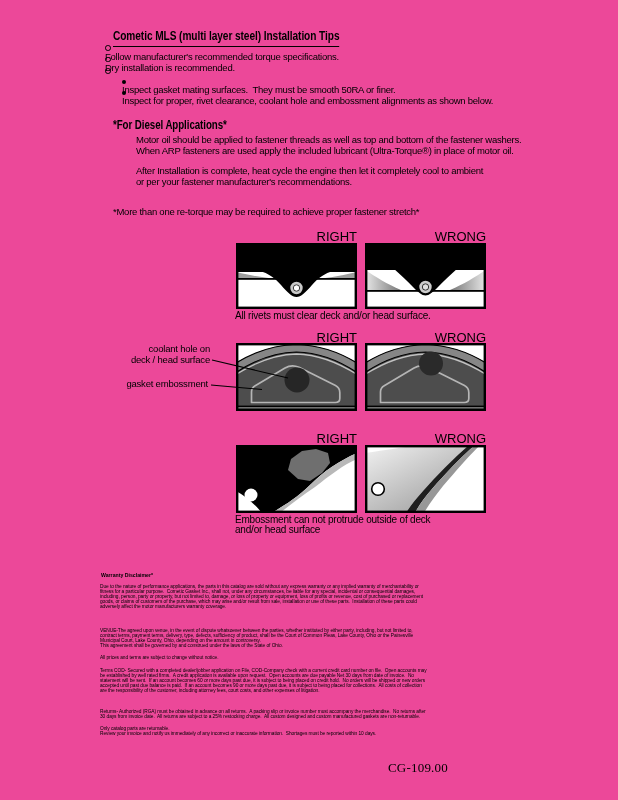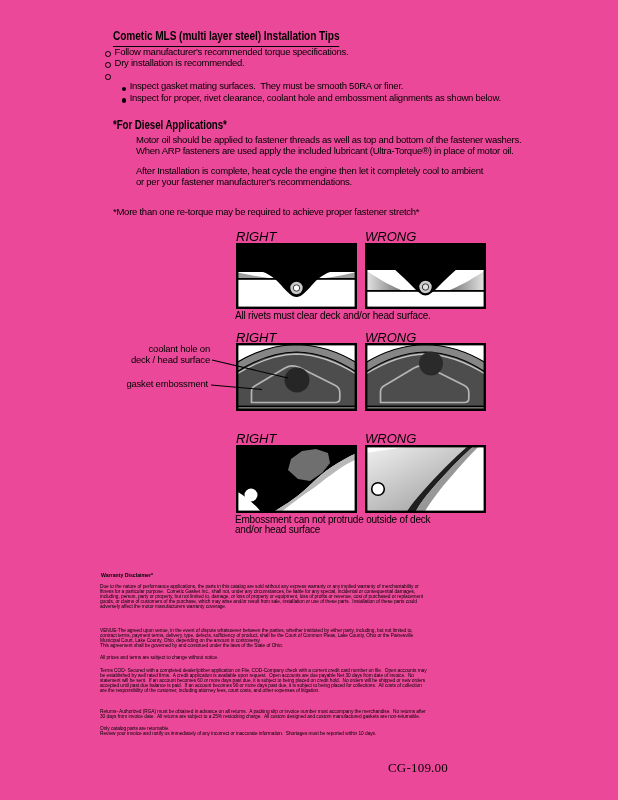--- a/index.html
+++ b/index.html
@@ -3,32 +3,32 @@
 <meta charset="utf-8">
 <style>
   html,body{margin:0;padding:0;background:#ffffff;}
   .page{position:relative;width:618px;height:800px;background:#ec4899;overflow:hidden;
         font-family:"Liberation Sans", sans-serif;color:#000;}
   .abs{position:absolute;}
   .doc-title{left:113px;top:28px;font-size:13px;font-weight:bold;letter-spacing:-0.1px;
              transform:scaleX(0.78);transform-origin:left top;border-bottom:1.6px solid #000;
              padding-bottom:2.5px;white-space:pre;}
   .tips{left:105px;top:45px;font-size:9.5px;letter-spacing:-0.25px;}
-  .tip-row{display:flex;align-items:flex-end;height:11.5px;white-space:pre;}
+  .tip-row{display:flex;align-items:flex-start;height:11.5px;white-space:pre;flex-direction:column;}
   .tip-row.sub{padding-left:17px;}
   .b-hollow{display:inline-block;width:3.6px;height:3.6px;border:1.1px solid #000;border-radius:50%;
             margin-right:4px;flex:0 0 auto;}
   .b-solid{display:inline-block;width:4.2px;height:4.2px;background:#000;border-radius:50%;
            margin-right:3.5px;flex:0 0 auto;}
   .diesel-head{left:113px;top:117px;font-size:13px;font-weight:bold;letter-spacing:-0.1px;
                transform:scaleX(0.75);transform-origin:left top;white-space:pre;}
   .body-par{left:113px;font-size:9.5px;letter-spacing:-0.25px;line-height:11px;margin-left:23px;}
   .body-par div{white-space:pre;}
   .note{left:113px;top:205.5px;font-size:9.5px;letter-spacing:-0.25px;white-space:pre;}
-  .fig-label{font-size:13px;width:121px;text-align:left;white-space:pre;font-style:italic;}
+  .fig-label{font-size:13px;width:121px;text-align:right;white-space:pre;}
   .fig-caption{font-size:10px;letter-spacing:-0.2px;line-height:10.5px;}
   .fig-caption div{white-space:pre;}
   .panel{width:121px;}
   .panel svg{display:block;}
   .annot{font-size:9.5px;letter-spacing:-0.2px;line-height:10.8px;text-align:right;width:125px;}
   .annot div{white-space:pre;}
   .legal{font-size:4.8px;letter-spacing:-0.05px;line-height:5px;left:100px;}
   .legal div{white-space:pre;}
   .legal-head{left:101px;top:571.5px;font-size:5.2px;font-weight:bold;white-space:pre;}
   .footer-code{left:388px;top:760px;font-size:13px;letter-spacing:0.2px;white-space:pre;font-family:Liberation Serif, serif;}

